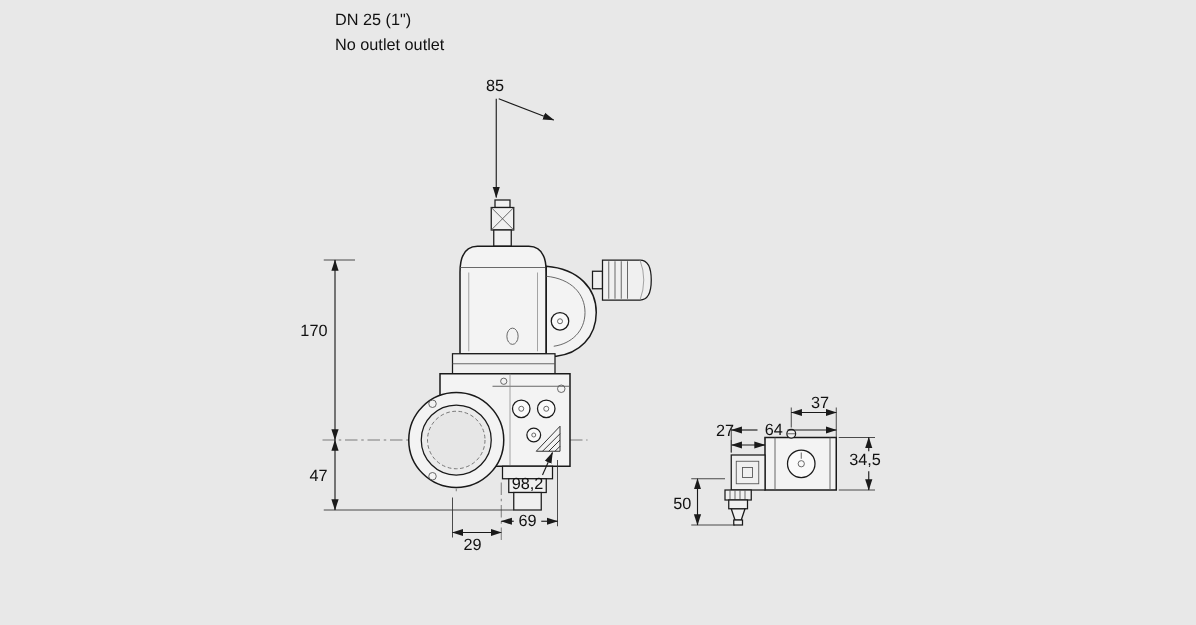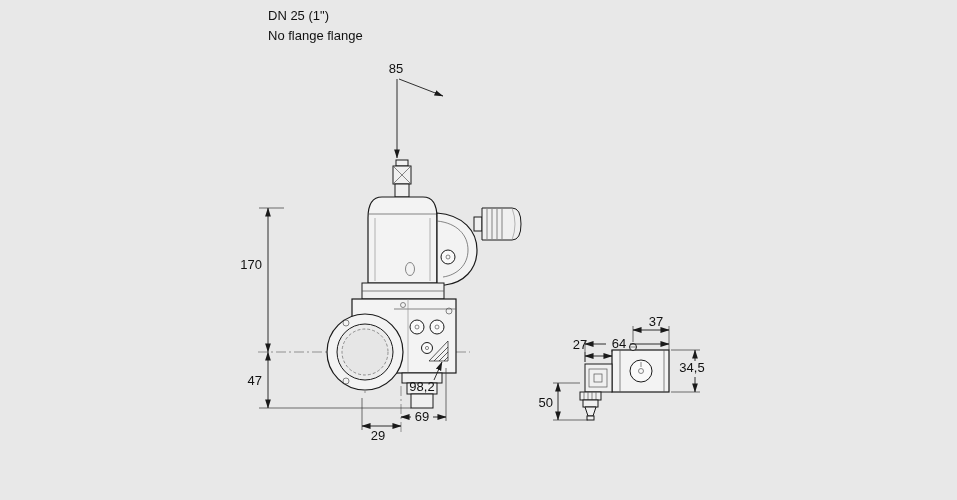--- a/index.html
+++ b/index.html
@@ -19,21 +19,21 @@
   .cl   { stroke:#555;    stroke-width:0.6; stroke-dasharray:10 3 2 3; fill:none; }
   .hatch{ stroke:#1a1a1a; stroke-width:0.7; fill:none; }
 </style>
 </head>
 <body>
 
 <div class="stage">
 
   <div class="header">
     <div>DN 25 (1")</div>
-    <div>No flange flange</div>
+    <div>No outlet outlet</div>
   </div>
 
   <svg class="drawing" width="957" height="500" viewBox="0 0 957 500">
     <defs>
       <marker id="arr" viewBox="0 0 10 10" refX="9.5" refY="5" markerWidth="10" markerHeight="10" orient="auto-start-reverse">
         <path d="M0,1.8 L10,5 L0,8.2 Z" fill="#1a1a1a"></path>
       </marker>
     </defs>
 
     <g>

